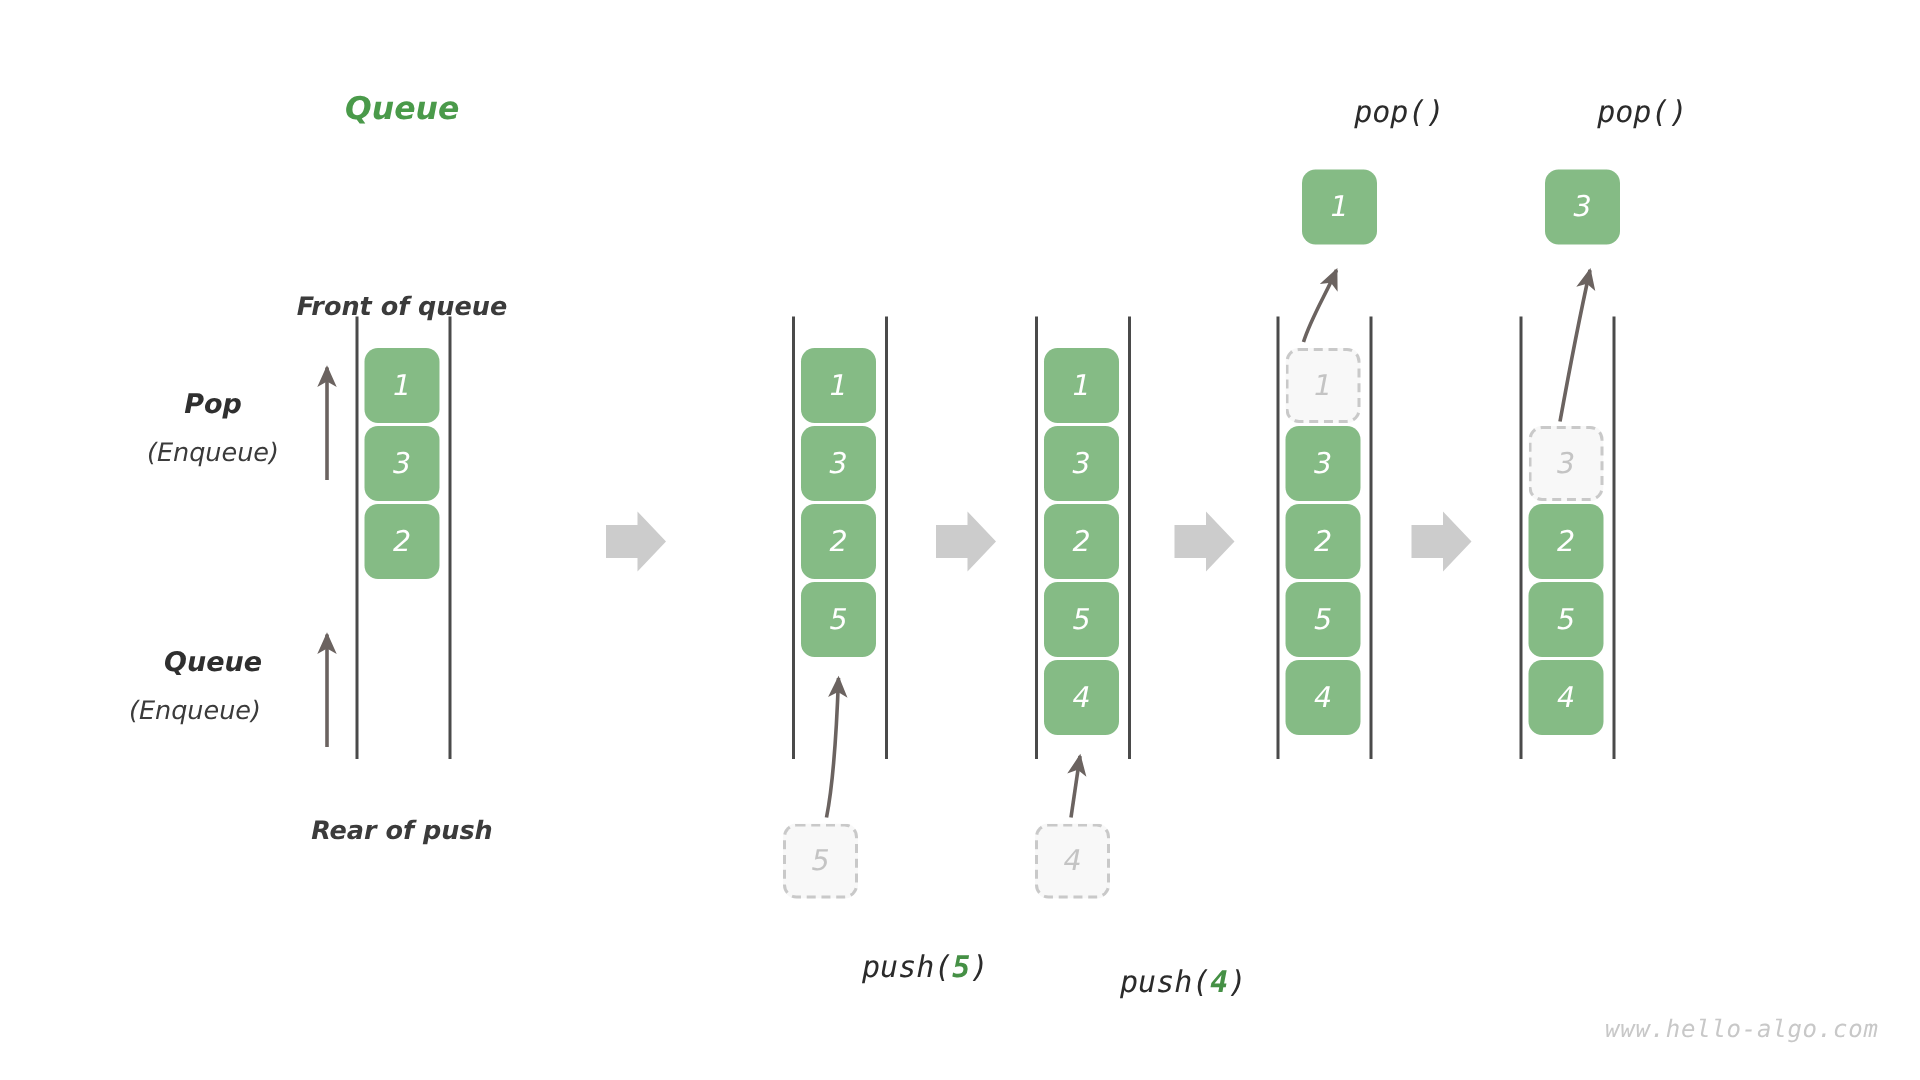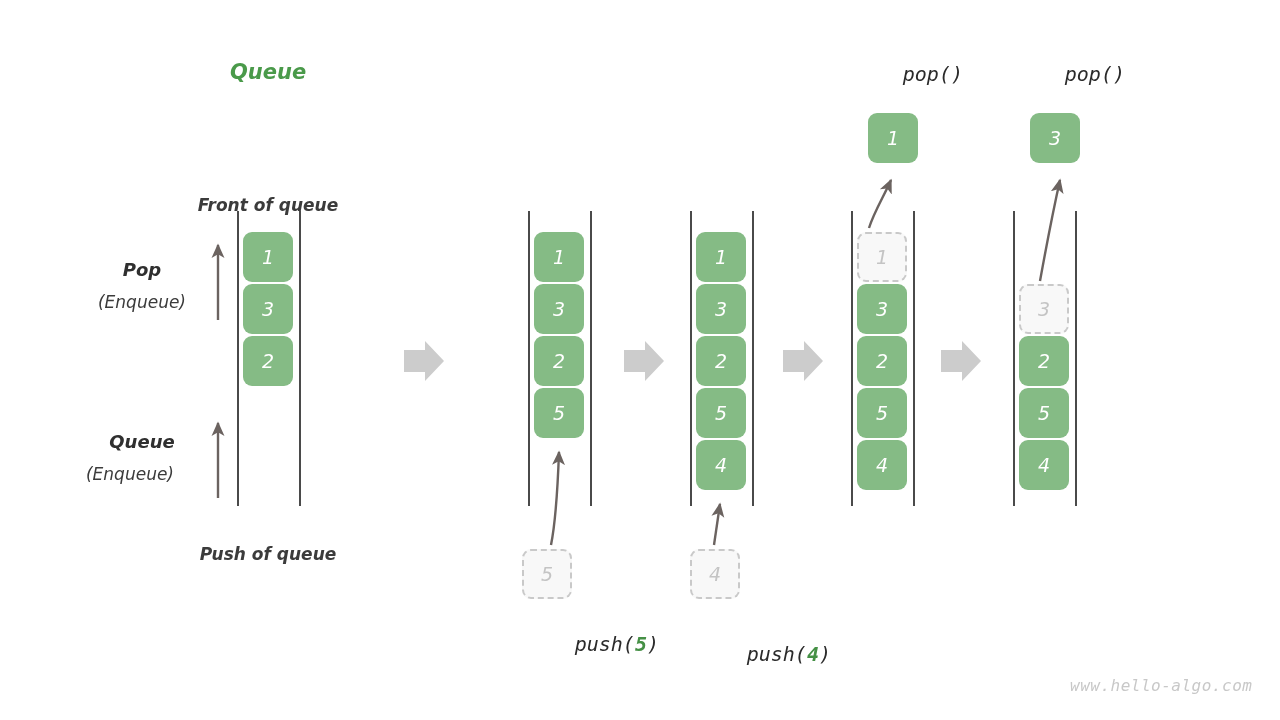--- a/index.html
+++ b/index.html
@@ -107,21 +107,21 @@
   }
 </style>
 </head>
 <body>
 
 <div id="stage">
 
   <div class="abs title" style="left:230px; top:60px;">Queue</div>
 
   <div class="abs edge-label" style="left:188px; top:161px; width:160px;margin-top:34px;">Front of queue</div>
-  <div class="abs edge-label" style="left:188px; top:544px; width:160px;">Push of queue</div>
+  <div class="abs edge-label" style="left:188px; top:544px; width:160px;">Rear of push</div>
 
   <div class="abs op-label-bold" style="left:62px; top:259px; width:160px;">Pop</div>
   <div class="abs op-label-sub" style="left:62px; top:292px; width:160px;">(Enqueue)</div>
   <div class="abs op-label-bold" style="left:62px; top:431px; width:160px;">Queue</div>
   <div class="abs op-label-sub" style="left:50px; top:464px; width:160px;">(Enqueue)</div>
 
   <div class="abs">
     <div class="abs rail" style="left:237px; top:211px; height:295px;"></div>
     <div class="abs rail" style="left:299px; top:211px; height:295px;"></div>
     <div class="abs cell" style="left:243px; top:232px;">1</div>

